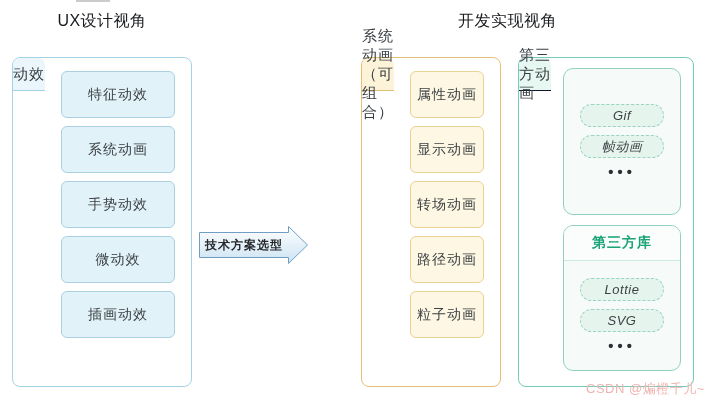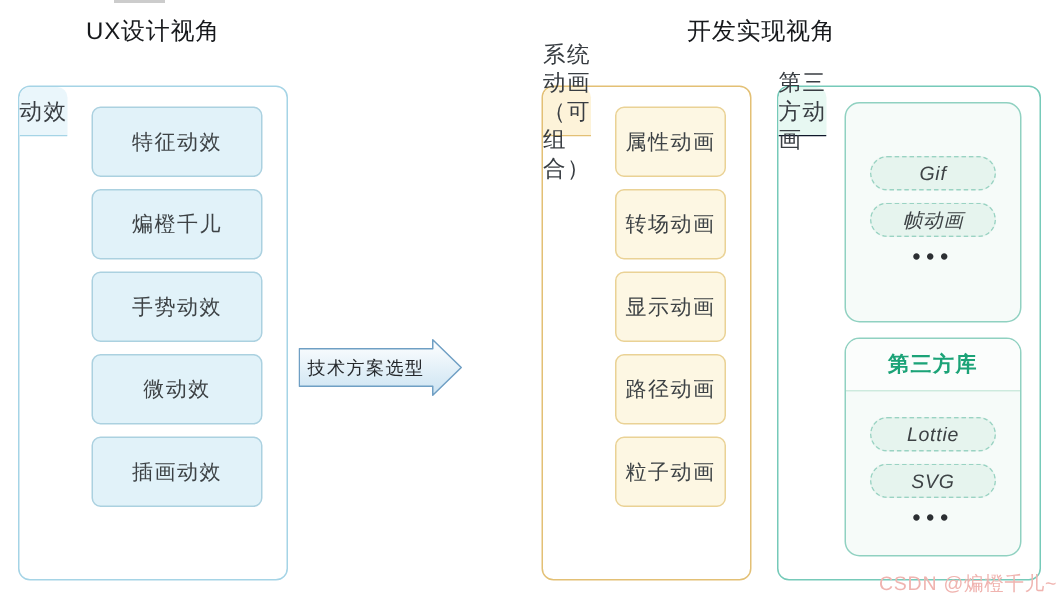--- a/index.html
+++ b/index.html
@@ -55,42 +55,42 @@
     display:flex;align-items:center;justify-content:center;
     border:1px dashed #9ad3c3;border-radius:12px;background:#e6f4ee;
     font-size:13px;color:#3d4245;letter-spacing:.5px;
   }
   .dots{font-size:15px;font-weight:bold;color:#2c2f33;letter-spacing:4px;line-height:12px;}
 
   .arrow-svg{position:absolute;left:199px;top:225px;}
   .arrow-label{
     position:absolute;left:200px;top:232px;width:88px;height:26px;
     display:flex;align-items:center;justify-content:center;
-    font-size:12px;font-weight:normal;color:#25282c;letter-spacing:1px;
+    font-size:12px;font-weight:bold;color:#25282c;letter-spacing:1px;
   }
   .watermark{
     position:absolute;left:586px;top:380px;z-index:5;white-space:nowrap;
     font-size:13px;color:#f0b4b0;letter-spacing:.5px;
   }
 </style>
 </head>
 <body>
 
 <div class="stage">
 
   <div class="artifact"></div>
 
   <div class="title left">UX设计视角</div>
   <div class="title right">开发实现视角</div>
 
   <section class="panel blue">
     <div class="panel-header">动效</div>
     <div class="panel-body">
       <div class="item">特征动效</div>
-      <div class="item">煸橙千儿</div>
+      <div class="item">系统动画</div>
       <div class="item">手势动效</div>
       <div class="item">微动效</div>
       <div class="item">插画动效</div>
     </div>
   </section>
 
   <svg class="arrow-svg" width="110" height="40" viewBox="0 0 110 40">
     <defs>
       <linearGradient id="ag" x1="0" y1="0" x2="0" y2="1">
         <stop offset="0" stop-color="#ffffff"></stop>
@@ -98,22 +98,22 @@
       </linearGradient>
     </defs>
     <polygon points="0.5,7.5 89.5,7.5 89.5,1.5 108.5,20 89.5,38.5 89.5,32.5 0.5,32.5" fill="url(#ag)" stroke="#6f9fc4" stroke-width="1" stroke-linejoin="round"></polygon>
   </svg>
   <div class="arrow-label">技术方案选型</div>
 
   <section class="panel gold">
     <div class="panel-header">系统动画（可组合）</div>
     <div class="panel-body">
       <div class="item">属性动画</div>
+      <div class="item">显示动画</div>
       <div class="item">转场动画</div>
-      <div class="item">显示动画</div>
       <div class="item">路径动画</div>
       <div class="item">粒子动画</div>
     </div>
   </section>
 
   <section class="panel teal">
     <div class="panel-header">第三方动画</div>
     <div class="panel-body">
 
       <div class="subbox">

